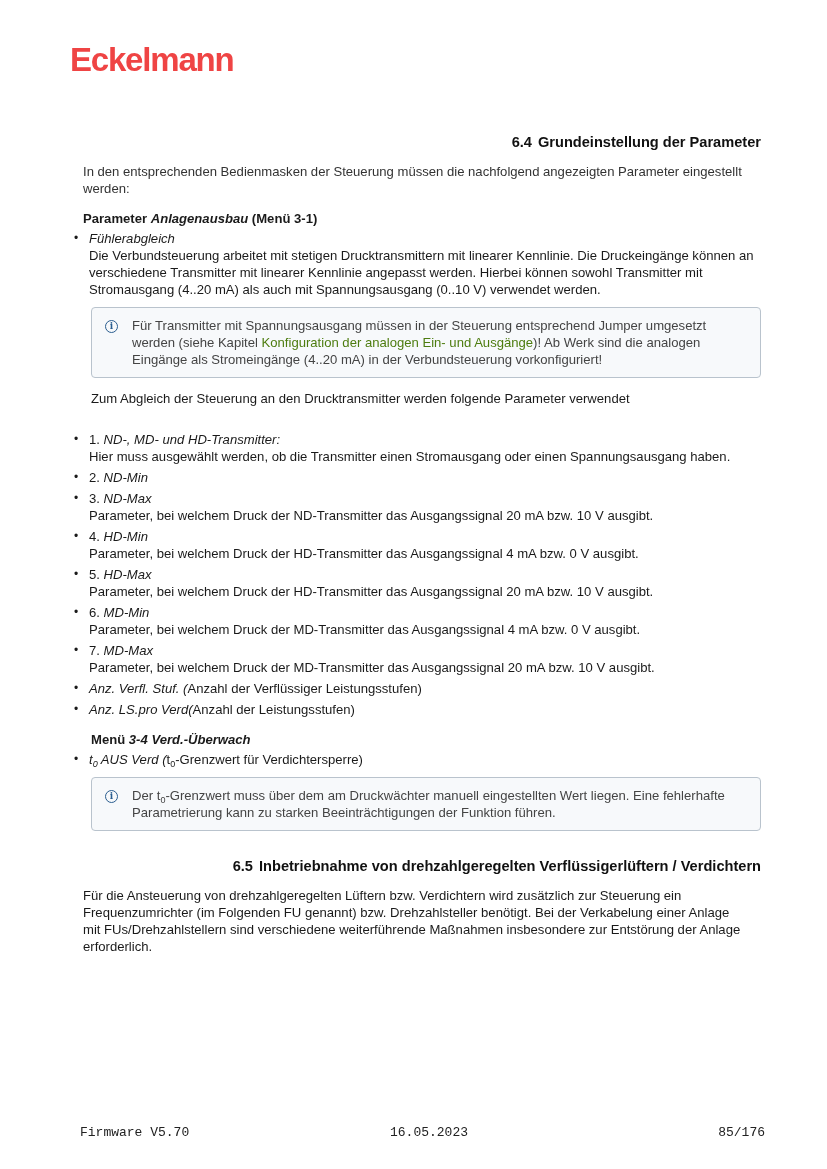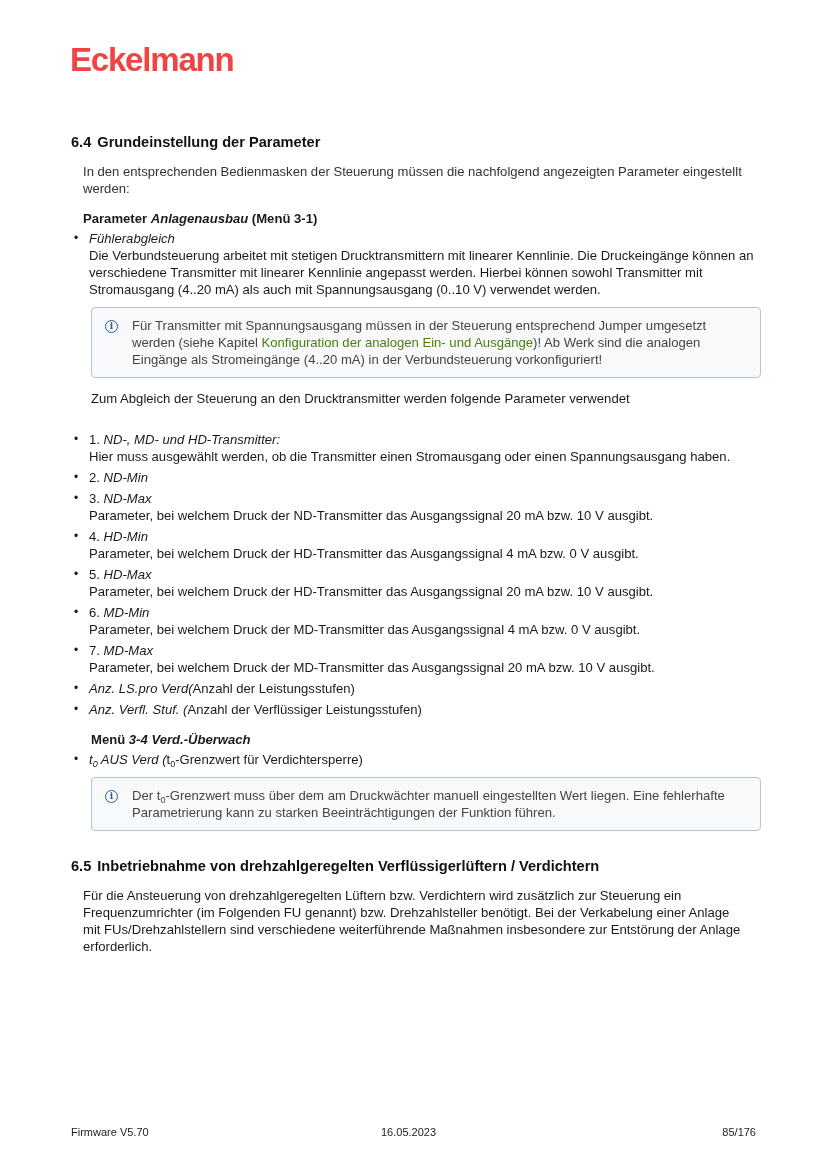--- a/index.html
+++ b/index.html
@@ -8,21 +8,21 @@
     font-family: "Liberation Sans", sans-serif; color: #1a1a1a;
     font-size: 13.1px; line-height: 17px;
   }
   .logo {
     position: absolute; left: 70px; top: 42px;
     font-family: "Liberation Sans", sans-serif; font-weight: bold;
     font-size: 33px; letter-spacing: -1.2px; color: #ef4444; line-height: 36px;
   }
   .content { position: absolute; left: 71px; top: 133px; width: 690px; }
   h2 {
-    font-size: 14.6px; font-weight: bold; margin: 0 0 12px 0; line-height: 18px; color: #111;
+    font-size: 14.6px; font-weight: bold; margin: 0 0 12px 0; line-height: 18px; color: #111; text-align: right;
   }
   h2 .num { margin-right: 6px; }
   p { margin: 12px; }
   .intro { color: #333; margin-bottom: 13px; }
   .subhead { font-weight: bold; margin-bottom: 3px; }
   ul { list-style: none; margin: 0; padding: 0; }
   li { position: relative; padding-left: 18px; margin-bottom: 4px; }
   li::before { content: "•"; position: absolute; left: 3px; top: 0; font-size: 12px; }
   .it { font-style: italic; }
   .note {
@@ -33,21 +33,21 @@
     position: absolute; left: 13px; top: 12px; width: 13px; height: 13px;
     border: 1.4px solid #2a5d8f; border-radius: 50%; box-sizing: border-box;
     color: #2a5d8f; font-size: 9px; line-height: 10px; text-align: center; font-weight: bold;
     font-family: "DejaVu Serif", serif;
   }
   .link { color: #4d7c0f; }
   .after-note { margin-left: 20px; margin-bottom: 24px; }
   .menu-head { margin-left: 20px; font-weight: bold; margin-top: 13px; margin-bottom: 3px; }
   sub { font-size: 9px; line-height: 0; vertical-align: -3px; }
   .footer {
-    position: absolute; top: 1124px; left: 71px; width: 685px; font-size: 11px; color: #222;
+    position: absolute; top: 1124px; left: 80px; width: 685px; font-size: 13px; color: #222; font-family: Liberation Mono, monospace;
   }
   .footer .c { position: absolute; left: 310px; }
   .footer .r { position: absolute; right: 0; }
 </style>
 </head>
 <body>
 
 <div class="logo">Eckelmann</div>
 
 <div class="content">
@@ -76,22 +76,22 @@
       <li><span>1. </span><span class="it">ND-, MD- und HD-Transmitter:</span><br><span>Hier muss ausgewählt werden, ob die Transmitter einen Stromausgang oder einen Spannungsausgang haben.</span></li>
       <li><span>2. </span><span class="it">ND-Min</span><br></li>
       <li><span>3. </span><span class="it">ND-Max</span><br><span>Parameter, bei welchem Druck der ND-Transmitter das Ausgangssignal 20 mA bzw. 10 V ausgibt.</span></li>
       <li><span>4. </span><span class="it">HD-Min</span><br><span>Parameter, bei welchem Druck der HD-Transmitter das Ausgangssignal 4 mA bzw. 0 V ausgibt.</span></li>
       <li><span>5. </span><span class="it">HD-Max</span><br><span>Parameter, bei welchem Druck der HD-Transmitter das Ausgangssignal 20 mA bzw. 10 V ausgibt.</span></li>
       <li><span>6. </span><span class="it">MD-Min</span><br><span>Parameter, bei welchem Druck der MD-Transmitter das Ausgangssignal 4 mA bzw. 0 V ausgibt.</span></li>
       <li><span>7. </span><span class="it">MD-Max</span><br><span>Parameter, bei welchem Druck der MD-Transmitter das Ausgangssignal 20 mA bzw. 10 V ausgibt.</span></li>
     </ul>
 
   <ul id="count-list">
+      <li><span class="it">Anz. Verfl. Stuf. (</span><span>Anzahl der Verflüssiger Leistungsstufen)</span></li>
       <li><span class="it">Anz. LS.pro Verd(</span><span>Anzahl der Leistungsstufen)</span></li>
-      <li><span class="it">Anz. Verfl. Stuf. (</span><span>Anzahl der Verflüssiger Leistungsstufen)</span></li>
     </ul>
 
   <p class="menu-head"><span>Menü </span><span class="it">3-4 Verd.-Überwach</span></p>
 
   <ul>
     <li style="margin-bottom:0">
       <span class="it"><span>t</span><sub>0</sub><span> AUS Verd (</span></span><span><span>t</span><sub>0</sub><span>-Grenzwert für Verdichtersperre)</span></span>
     </li>
   </ul>
 

